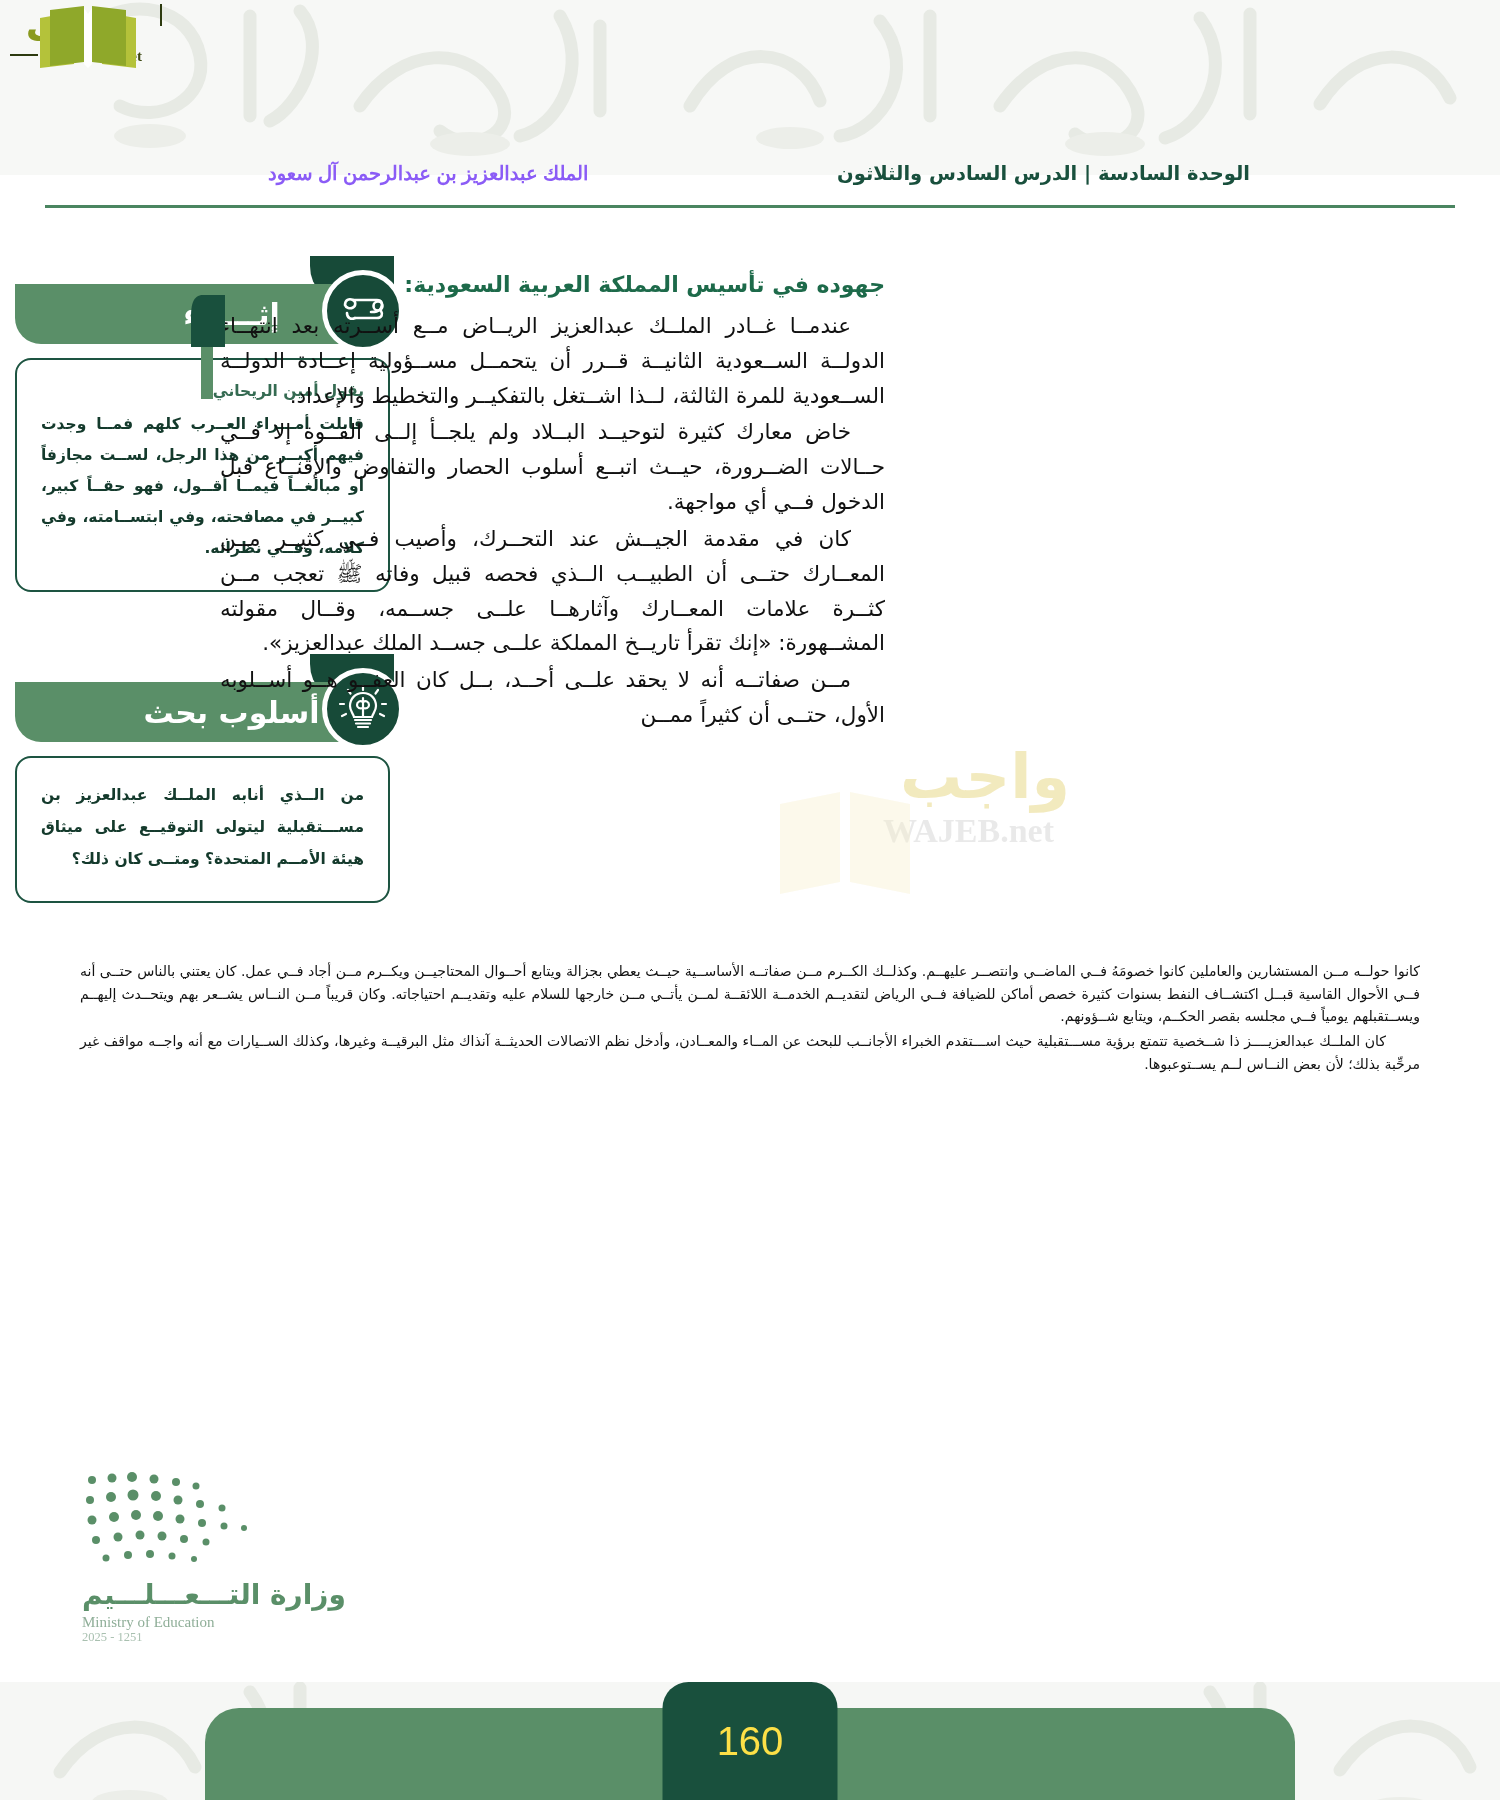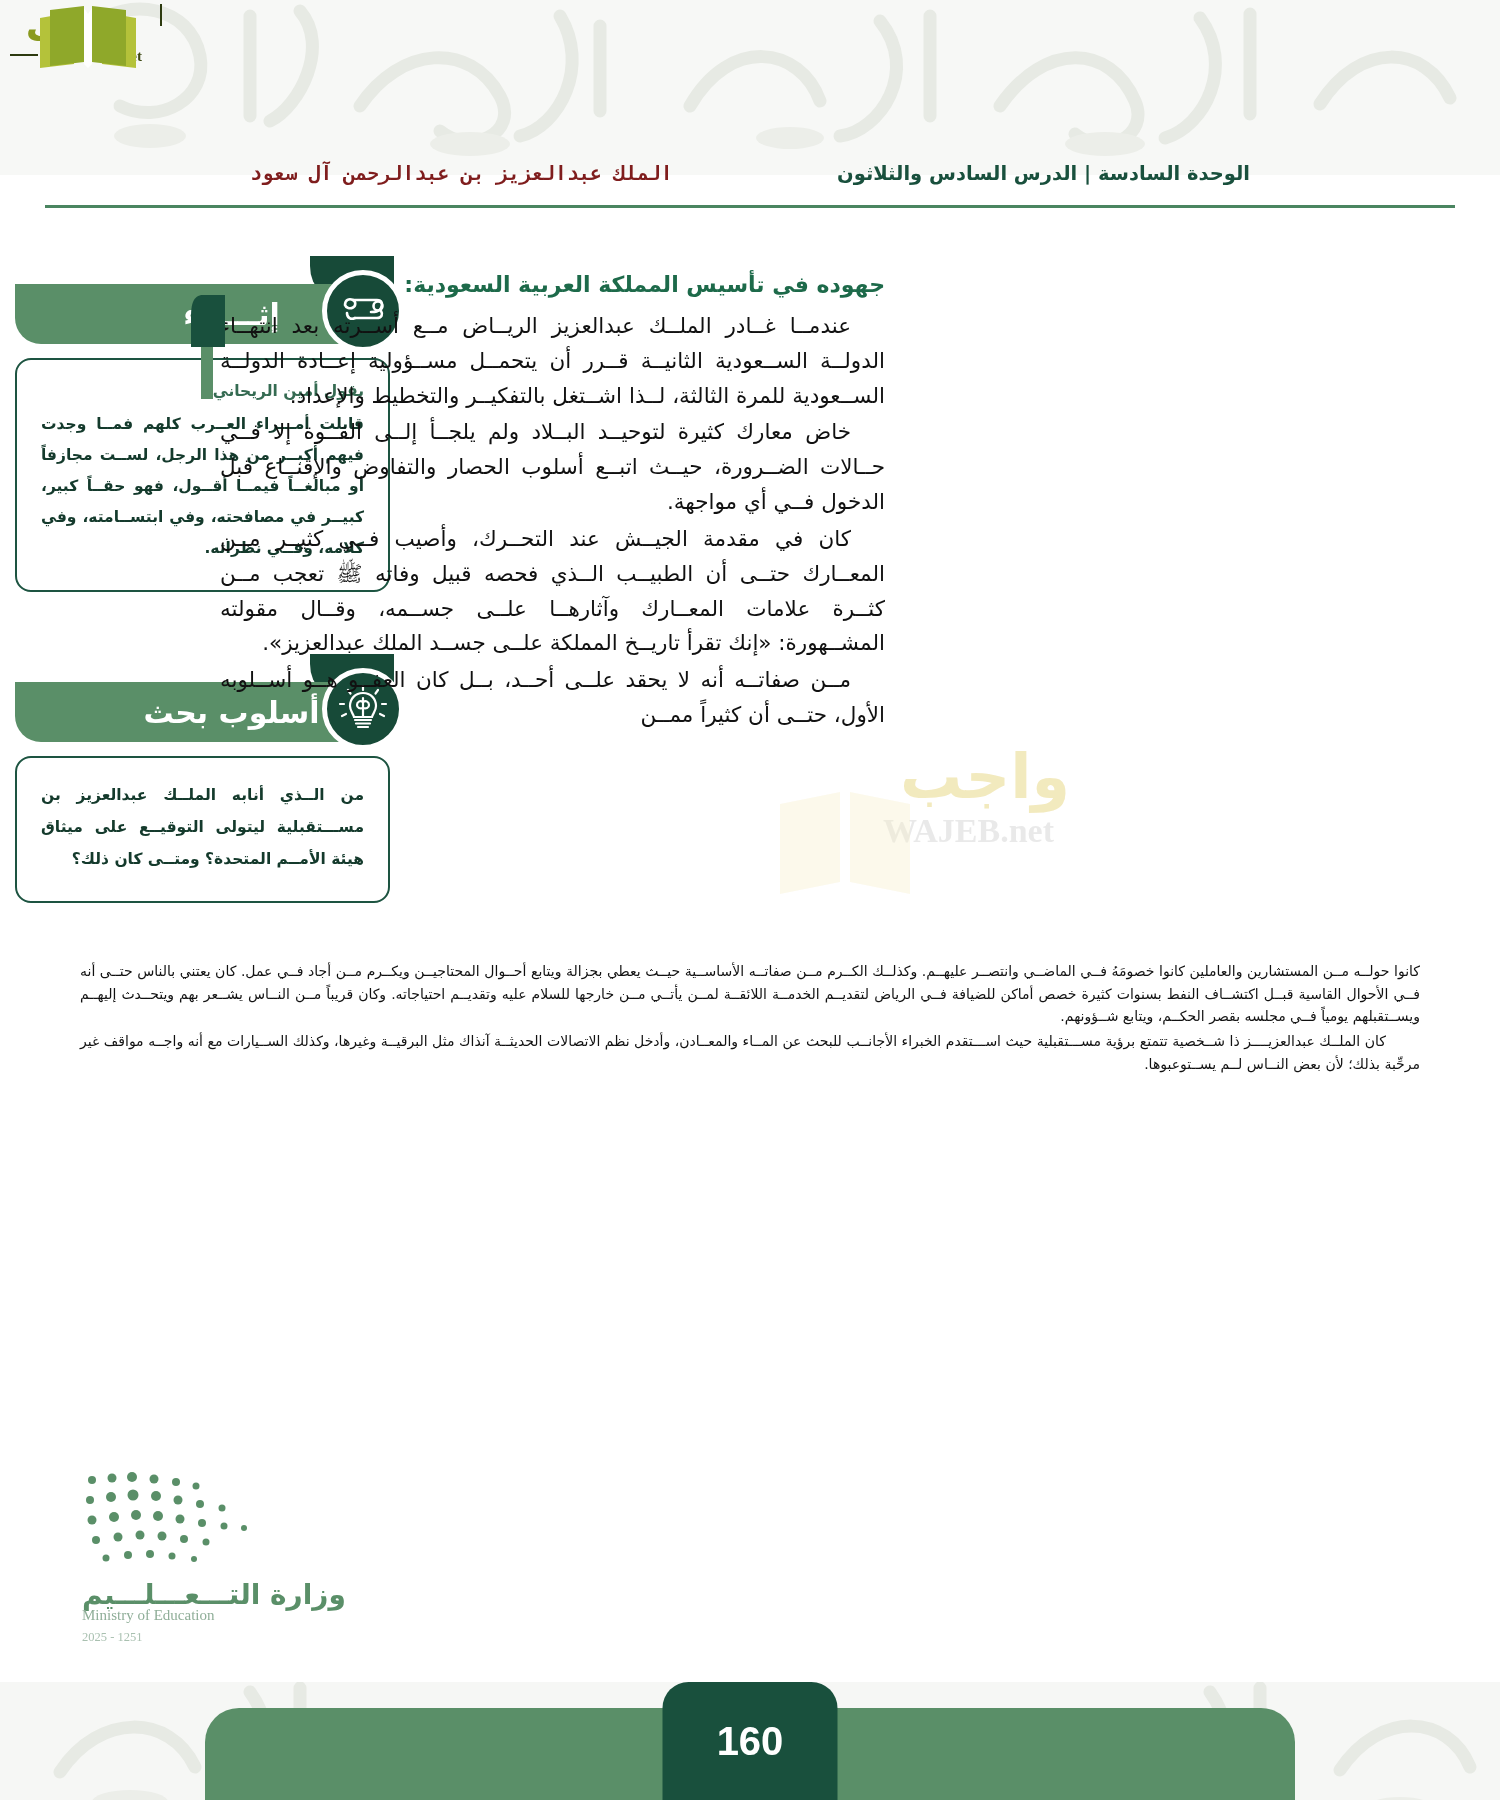--- a/index.html
+++ b/index.html
@@ -47,22 +47,22 @@
   .hdr {
     position:absolute; right:250px; top:162px; left:250px;
     display:flex; justify-content:space-between; align-items:baseline;
     z-index:30;
   }
   .hdr-unit {
     font-size:19.5px; font-weight:bold; color:#19503d;
     font-family:"DejaVu Sans", sans-serif; white-space:nowrap;
   }
   .hdr-lesson {
-    font-size:19.5px; font-weight:bold; color:#7f1d1d;
-    font-family:Liberation Mono, monospace; white-space:nowrap;
+    font-size:19.5px; font-weight:bold; color:#8b5cf6;
+    font-family:Liberation Sans, sans-serif; white-space:nowrap;margin-left:18px;
   }
   .hdr-rule {
     position:absolute; left:45px; right:45px; top:205px;
     height:3px; background:#4a8560; z-index:30;
   }
 
   
   .sidebar { position:absolute; right:1110px; left:215px; top:248px; width:375px; }
 
   .ribbon-wrap { position:relative; height:104px; margin-bottom:6px; }
@@ -163,35 +163,35 @@
     position:absolute; left:205px; right:205px; bottom:0; height:92px;
     background:#5a8f68; border-radius:34px 34px 0 0;
   }
   .pagebubble {
     position:absolute; left:50%; transform:translateX(-50%); bottom:0;
     width:175px; height:118px; background:#19503d;
     border-radius:26px 26px 0 0;
     display:flex; align-items:center; justify-content:center;
   }
   .pagenum {
-    color:#ffffff; font-size:40px; font-weight:bold;
+    color:#fde047; font-size:40px; font-weight:normal;
     font-family:"Liberation Sans", sans-serif;
   }
 
   .moe {
     position:absolute; left:78px; bottom:150px; width:270px; height:180px;
   }
   .moe-dots { position:absolute; left:6px; top:0; }
   .moe-ar {
     position:absolute; left:4px; top:108px;
     font-size:28px; font-weight:bold; color:#5a8f68;
     font-family:"DejaVu Sans", sans-serif; direction:rtl;
   }
   .moe-en {
-    position:absolute; left:4px; top:137px;
+    position:absolute; left:4px; top:144px;
     font-size:15px; color:#8fae98; direction:ltr;
     font-family:"Liberation Serif", serif;
   }
   .moe-yr {
     position:absolute; left:4px; top:160px;
     font-size:12.5px; color:#a9c0b0; direction:ltr;
     font-family:"Liberation Serif", serif;
   }
 </style>
 </head>

